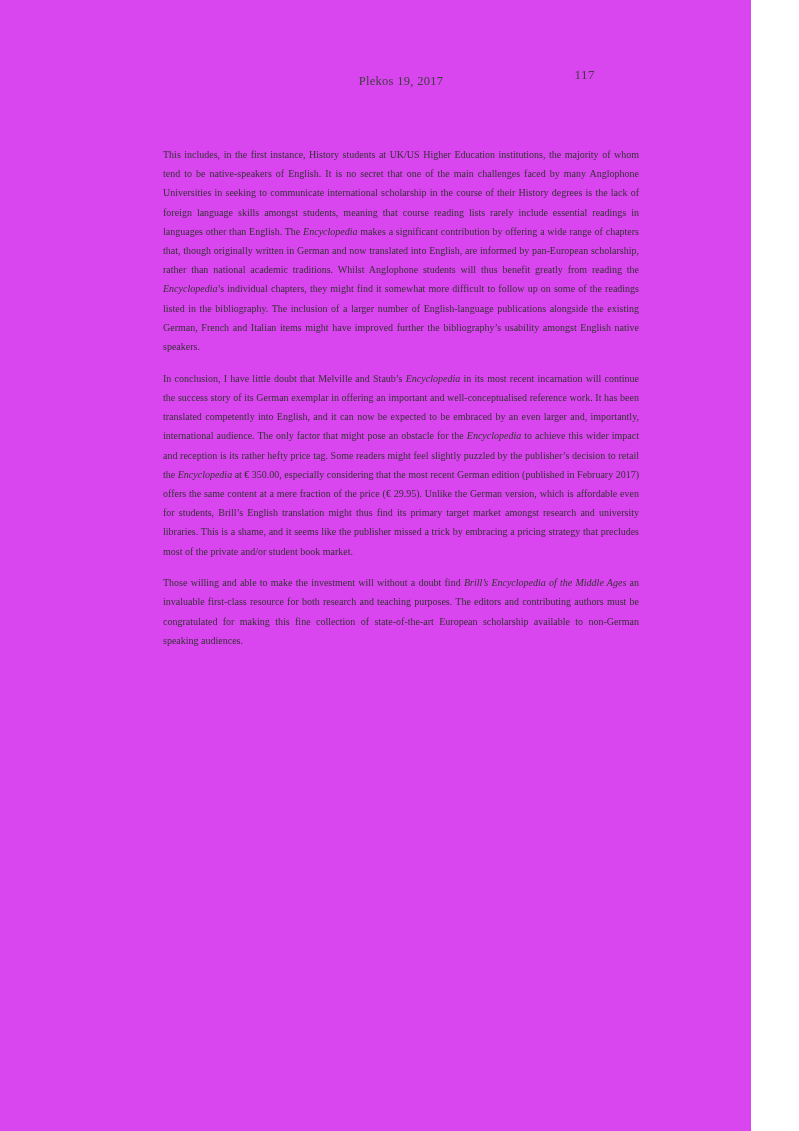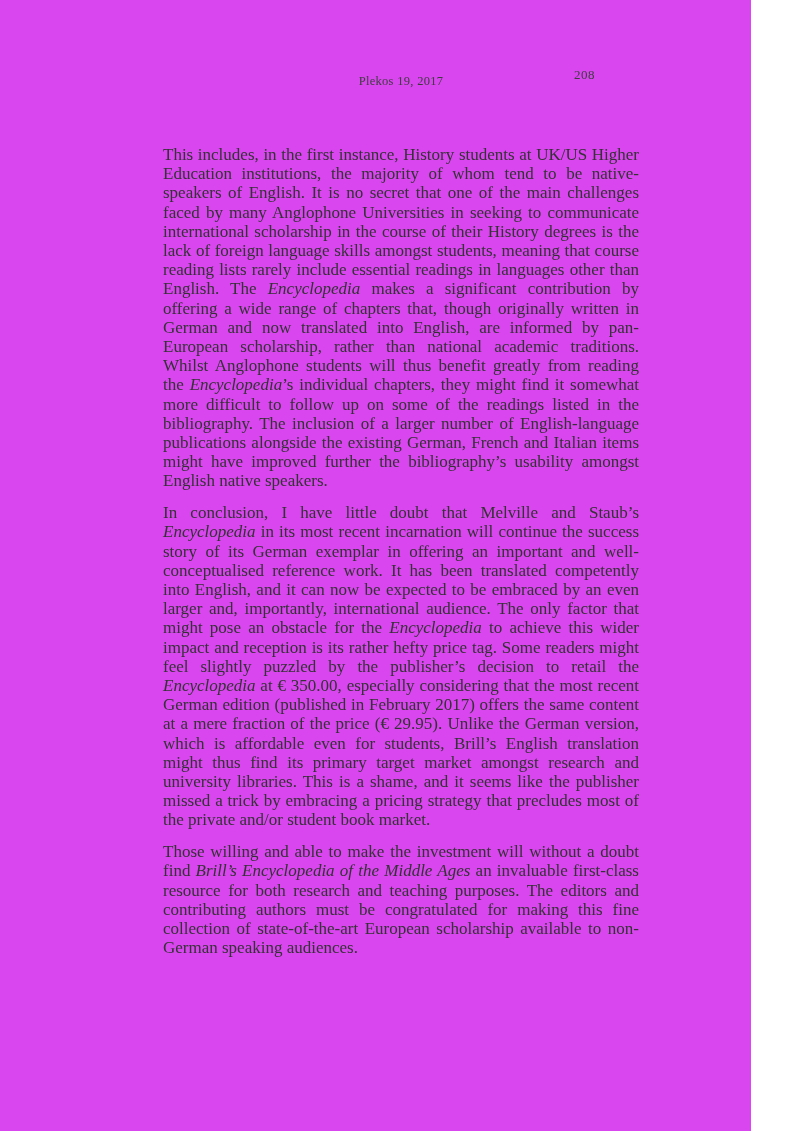--- a/index.html
+++ b/index.html
@@ -33,21 +33,21 @@
     font-size: 13px;
     line-height: 15px;
     color: #3d3d3d;
     letter-spacing: 0.5px;
   }
   .text-column {
     position: absolute;
     left: 163px;
     top: 145px;
     width: 476px;
-    font-size: 17px;
+    font-size: 10px;
     line-height: 19.2px;
     color: #333333;
     text-align: justify;
     text-justify: inter-word;
   }
   .text-column p {
     margin: 0 0 12.5px 0;
     padding: 0;
   }
   .text-column p:last-child {
@@ -57,21 +57,21 @@
     font-style: italic;
   }
 </style>
 </head>
 <body>
 
 <div class="page">
 
   <span class="running-header-journal">Plekos 19, 2017</span>
 
-  <span class="running-header-pagenum">208</span>
+  <span class="running-header-pagenum">117</span>
 
   <div class="text-column">
     <p><span>This includes, in the first instance, History students at UK/US Higher Education institutions, the majority of whom tend to be native-speakers of English. It is no secret that one of the main challenges faced by many Anglophone Universities in seeking to communicate international scholarship in the course of their History degrees is the lack of foreign language skills amongst students, meaning that course reading lists rarely include essential readings in languages other than English. The </span><em>Encyclopedia</em><span> makes a significant contribution by offering a wide range of chapters that, though originally written in German and now translated into English, are informed by pan-European scholarship, rather than national academic traditions. Whilst Anglophone students will thus benefit greatly from reading the </span><em>Encyclopedia</em><span>’s individual chapters, they might find it somewhat more difficult to follow up on some of the readings listed in the bibliography. The inclusion of a larger number of English-language publications alongside the existing German, French and Italian items might have improved further the bibliography’s usability amongst English native speakers.</span></p>
     <p><span>In conclusion, I have little doubt that Melville and Staub’s </span><em>Encyclopedia</em><span> in its most recent incarnation will continue the success story of its German exemplar in offering an important and well-conceptualised reference work. It has been translated competently into English, and it can now be expected to be embraced by an even larger and, importantly, international audience. The only factor that might pose an obstacle for the </span><em>Encyclopedia</em><span> to achieve this wider impact and reception is its rather hefty price tag. Some readers might feel slightly puzzled by the publisher’s decision to retail the </span><em>Encyclopedia</em><span> at € 350.00, especially considering that the most recent German edition (published in February 2017) offers the same content at a mere fraction of the price (€ 29.95). Unlike the German version, which is affordable even for students, Brill’s English translation might thus find its primary target market amongst research and university libraries. This is a shame, and it seems like the publisher missed a trick by embracing a pricing strategy that precludes most of the private and/or student book market.</span></p>
     <p><span>Those willing and able to make the investment will without a doubt find </span><em>Brill’s Encyclopedia of the Middle Ages</em><span> an invaluable first-class resource for both research and teaching purposes. The editors and contributing authors must be congratulated for making this fine collection of state-of-the-art European scholarship available to non-German speaking audiences.</span></p>
   </div>
 
 </div>
 
 </body></html>

